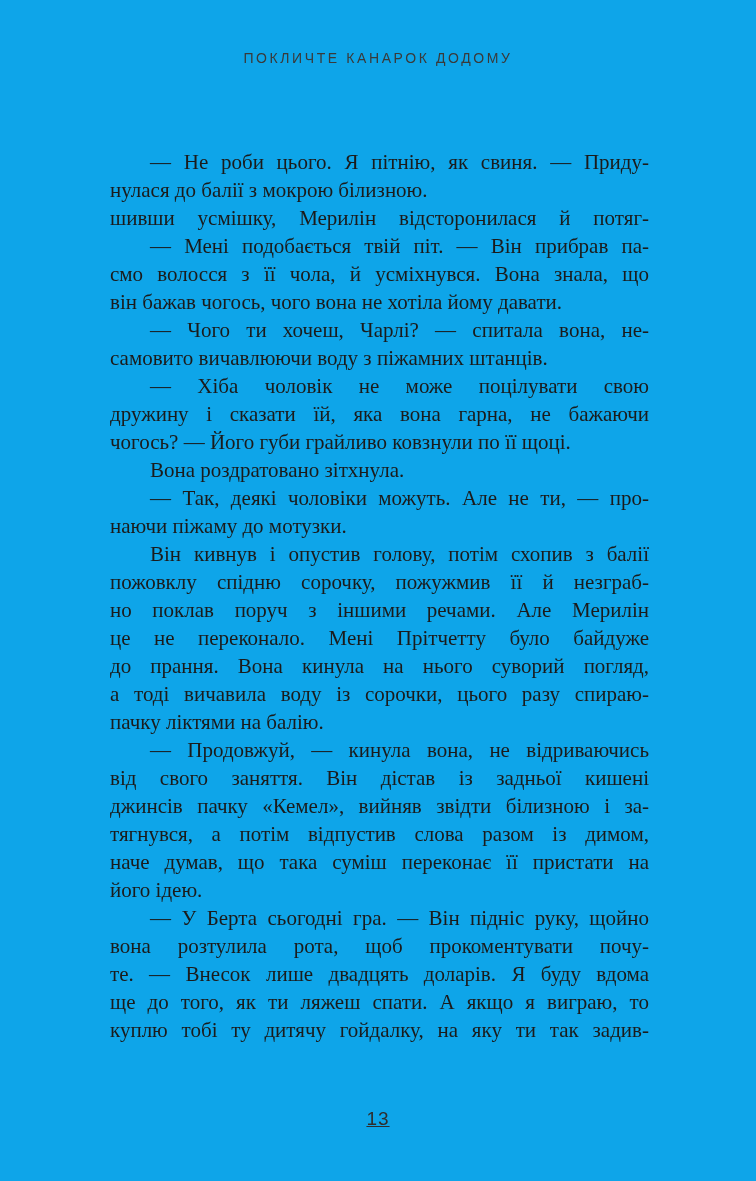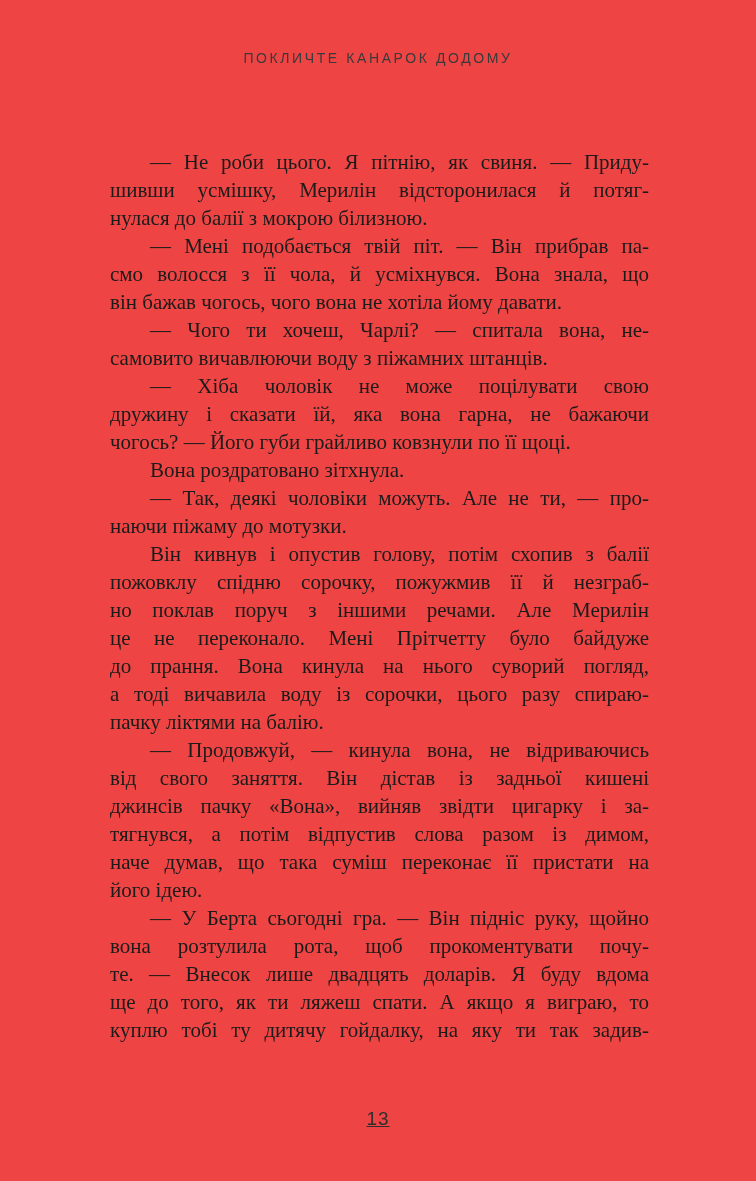--- a/index.html
+++ b/index.html
@@ -4,21 +4,21 @@
 <style>
   html, body {
     margin: 0;
     padding: 0;
     background: #ffffff;
   }
   .page {
     position: relative;
     width: 756px;
     height: 1181px;
-    background: #ef4444;
+    background: #0ea5e9;
     overflow: hidden;
     font-family: "Liberation Serif", serif;
   }
   .running-header {
     position: absolute;
     top: 50px;
     left: 0;
     width: 100%;
     text-align: center;
     font-family: "Liberation Sans", sans-serif;
@@ -69,22 +69,22 @@
 </style>
 </head>
 <body>
 
 <div class="page">
   <div class="running-header">ПОКЛИЧТЕ КАНАРОК ДОДОМУ</div>
 
   <div class="text-block">
       <div class="para">
         <span class="line first">— Не роби цього. Я пітнію, як свиня. — Приду-</span>
+        <span class="line last">нулася до балії з мокрою білизною.</span>
         <span class="line">шивши усмішку, Мерилін відсторонилася й потяг-</span>
-        <span class="line last">нулася до балії з мокрою білизною.</span>
       </div>
       <div class="para">
         <span class="line first">— Мені подобається твій піт. — Він прибрав па-</span>
         <span class="line">смо волосся з її чола, й усміхнувся. Вона знала, що</span>
         <span class="line last">він бажав чогось, чого вона не хотіла йому давати.</span>
       </div>
       <div class="para">
         <span class="line first">— Чого ти хочеш, Чарлі? — спитала вона, не-</span>
         <span class="line last">самовито вичавлюючи воду з піжамних штанців.</span>
       </div>
@@ -105,21 +105,21 @@
         <span class="line">пожовклу спідню сорочку, пожужмив її й незграб-</span>
         <span class="line">но поклав поруч з іншими речами. Але Мерилін</span>
         <span class="line">це не переконало. Мені Прітчетту було байдуже</span>
         <span class="line">до прання. Вона кинула на нього суворий погляд,</span>
         <span class="line">а тоді вичавила воду із сорочки, цього разу спираю-</span>
         <span class="line last">пачку ліктями на балію.</span>
       </div>
       <div class="para">
         <span class="line first">— Продовжуй, — кинула вона, не відриваючись</span>
         <span class="line">від свого заняття. Він дістав із задньої кишені</span>
-        <span class="line">джинсів пачку «Вона», вийняв звідти цигарку і за-</span>
+        <span class="line">джинсів пачку «Кемел», вийняв звідти білизною і за-</span>
         <span class="line">тягнувся, а потім відпустив слова разом із димом,</span>
         <span class="line">наче думав, що така суміш переконає її пристати на</span>
         <span class="line last">його ідею.</span>
       </div>
       <div class="para">
         <span class="line first">— У Берта сьогодні гра. — Він підніс руку, щойно</span>
         <span class="line">вона розтулила рота, щоб прокоментувати почу-</span>
         <span class="line">те. — Внесок лише двадцять доларів. Я буду вдома</span>
         <span class="line">ще до того, як ти ляжеш спати. А якщо я виграю, то</span>
         <span class="line">куплю тобі ту дитячу гойдалку, на яку ти так задив-</span>

